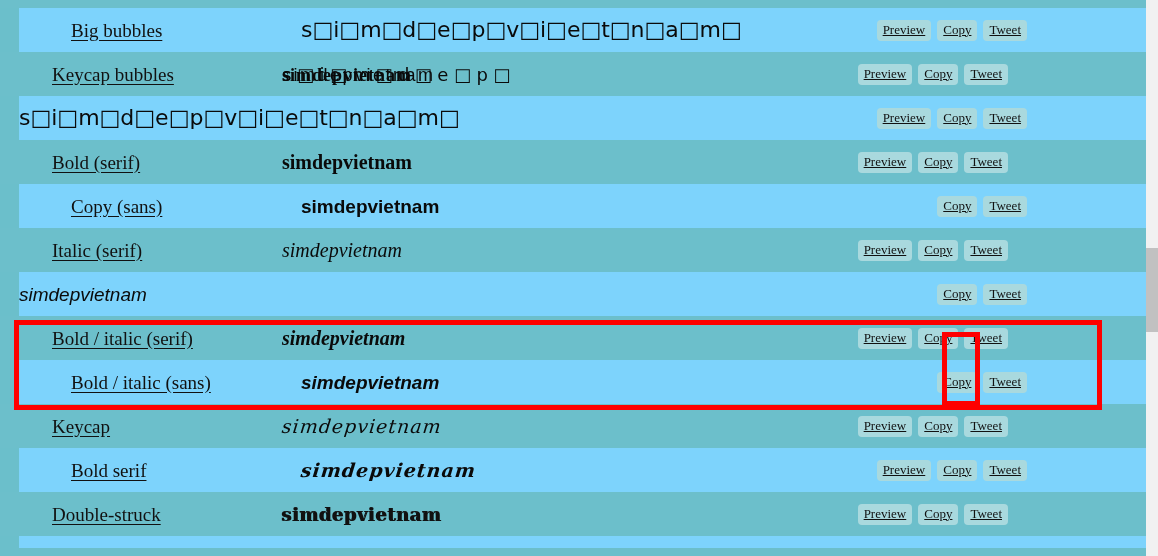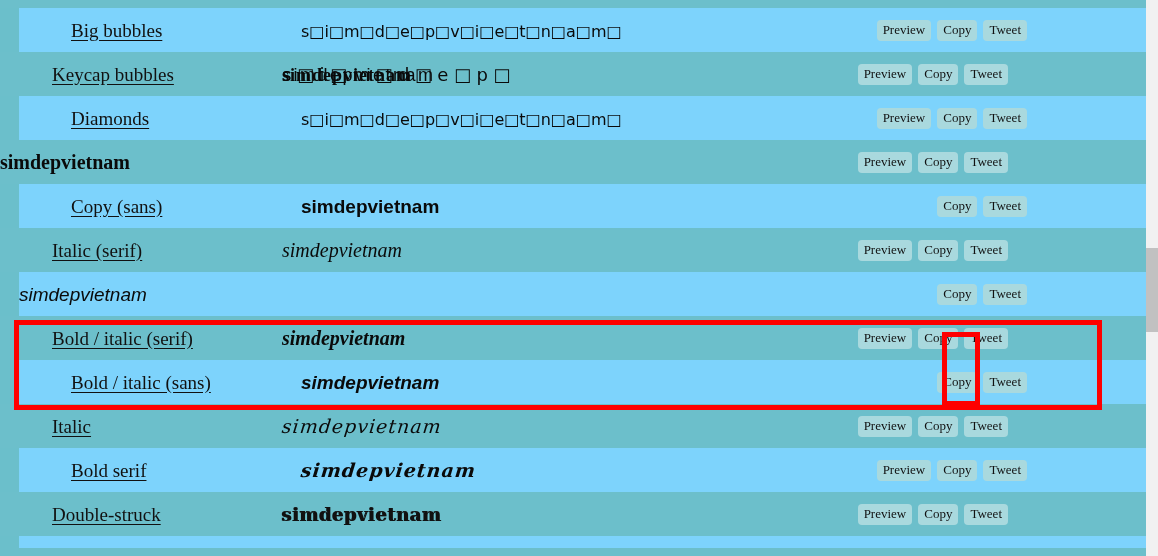--- a/index.html
+++ b/index.html
@@ -73,21 +73,21 @@
     padding-left: 0px;
     font-size: 19px;
     color: #0a0a0a;
     line-height: 1;
     white-space: nowrap;
     position: relative;
     overflow: visible;
   }
 
   
-  .s-boxed      { font-family: "DejaVu Sans", sans-serif; font-size: 16px; letter-spacing: 0px; }
+  .s-boxed      { font-family: "DejaVu Sans", sans-serif; font-size: 22px; letter-spacing: 0px; }
   .s-bold-serif { font-family: "Liberation Serif", serif; font-weight: bold; font-size: 20px; }
   .s-bold-sans  { font-family: "Liberation Sans", sans-serif; font-weight: bold; font-size: 19px; }
   .s-ital-serif { font-family: "Liberation Serif", serif; font-style: italic; font-size: 20px; }
   .s-ital-sans  { font-family: "Liberation Sans", sans-serif; font-style: italic; font-size: 19px; }
   .s-bi-serif   { font-family: "Liberation Serif", serif; font-weight: bold; font-style: italic; font-size: 20px; }
   .s-bi-sans    { font-family: "Liberation Sans", sans-serif; font-weight: bold; font-style: italic; font-size: 19px; }
   .s-script     { font-family: "DejaVu Serif", serif; font-style: italic; font-size: 19px; letter-spacing: 1px;
                   transform: skewX(-6deg); display: inline-block; }
   .s-bscript    { font-family: "DejaVu Serif", serif; font-style: italic; font-weight: bold; font-size: 19px;
                   letter-spacing: 1px; transform: skewX(-6deg); display: inline-block; }
@@ -130,20 +130,21 @@
     background: #a9d9de;
     border: none;
     border-radius: 4px;
     padding: 3px 6px 4px 6px;
     font-family: "Liberation Serif", serif;
     font-size: 13px;
     line-height: 14px;
     color: #111;
     cursor: pointer;
     white-space: nowrap;
+    text-decoration: underline;
   }
   .btn.ghost { visibility: hidden; }
 
   
   .redbox {
     position: absolute;
     border: 5px solid #fe0000;
     pointer-events: none;
     z-index: 40;
   }
@@ -207,34 +208,34 @@
           </span>
         </div>
         <div class="cell-actions">
           <span class="btn">Preview</span>
           <span class="btn">Copy</span>
           <span class="btn">Tweet</span>
         </div>
       </div>
 
       <div class="row even">
-        <div class="cell-name">
-          <a>Diamonds</a>
-        </div>
         <div class="cell-sample">
           <span class="s-boxed">s□i□m□d□e□p□v□i□e□t□n□a□m□</span>
         </div>
         <div class="cell-actions">
           <span class="btn">Preview</span>
           <span class="btn">Copy</span>
           <span class="btn">Tweet</span>
         </div>
       </div>
 
       <div class="row odd">
+        <div class="cell-name">
+          <a>Bold (serif)</a>
+        </div>
         <div class="cell-sample">
           <span class="s-bold-serif">simdepvietnam</span>
         </div>
         <div class="cell-actions">
           <span class="btn">Preview</span>
           <span class="btn">Copy</span>
           <span class="btn">Tweet</span>
         </div>
       </div>
 
@@ -300,21 +301,21 @@
         </div>
         <div class="cell-actions">
           <span class="btn ghost">Preview</span>
           <span class="btn">Copy</span>
           <span class="btn">Tweet</span>
         </div>
       </div>
 
       <div class="row odd">
         <div class="cell-name">
-          <a>Italic</a>
+          <a>Keycap</a>
         </div>
         <div class="cell-sample">
           <span class="s-script">simdepvietnam</span>
         </div>
         <div class="cell-actions">
           <span class="btn">Preview</span>
           <span class="btn">Copy</span>
           <span class="btn">Tweet</span>
         </div>
       </div>

